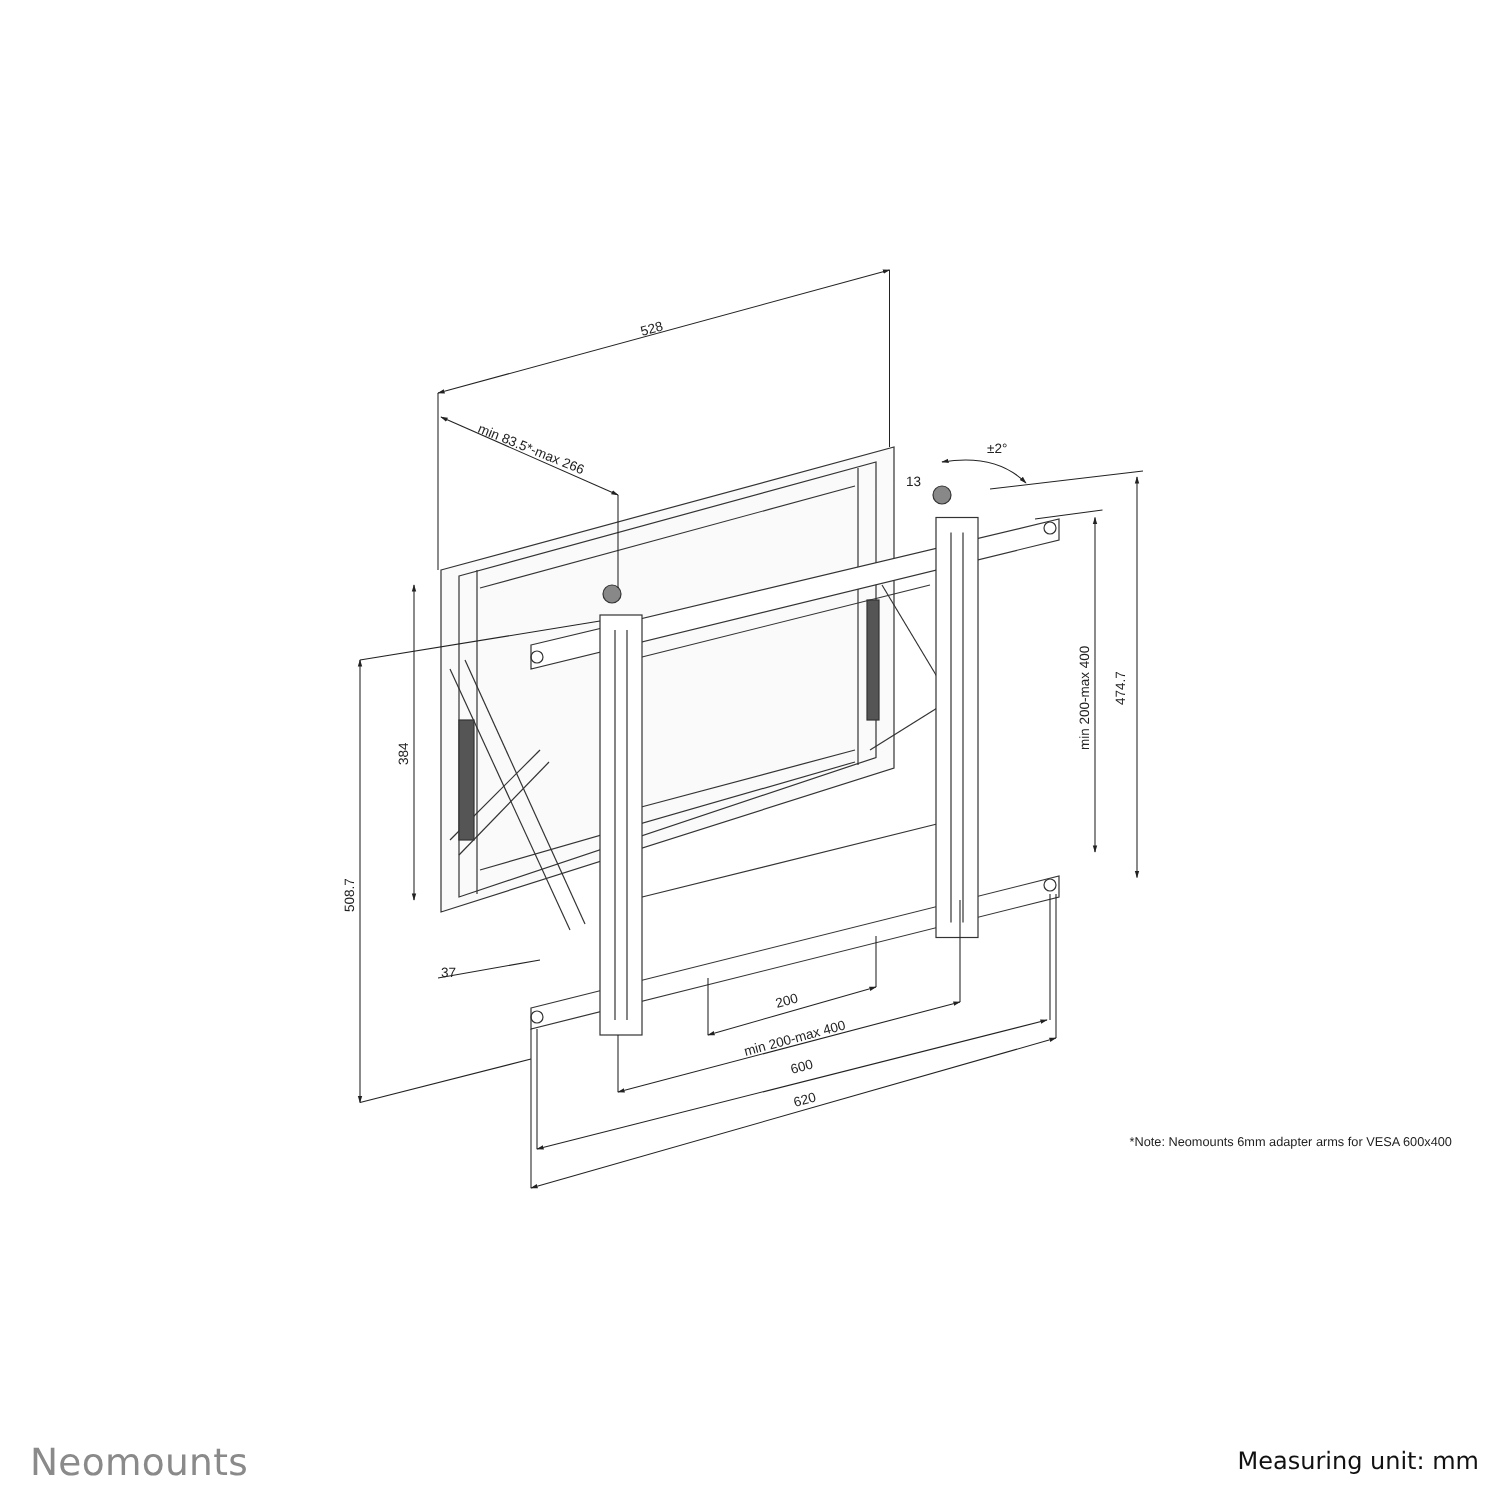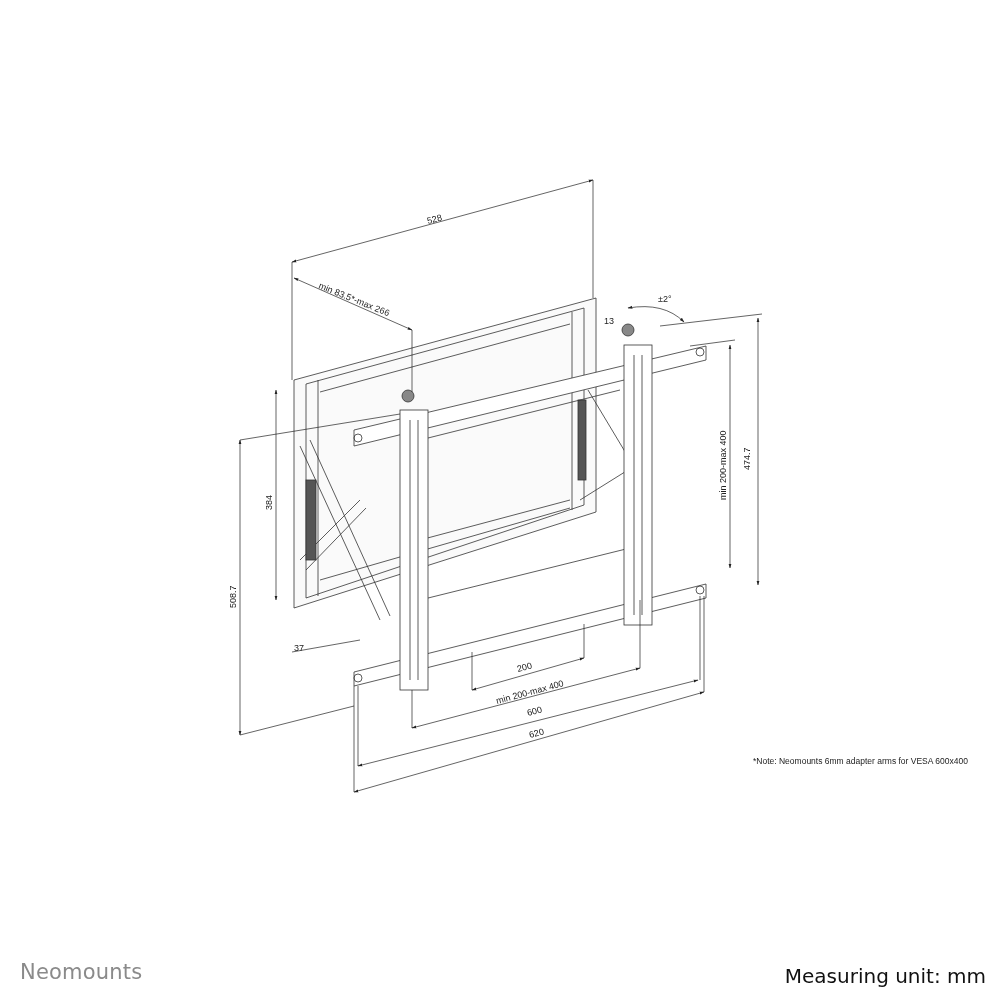--- a/index.html
+++ b/index.html
@@ -1,21 +1,21 @@
 <!DOCTYPE html>
 <html><head>
 <meta charset="utf-8">
 <style>
   html, body { margin: 0; padding: 0; background: #ffffff; }
   body { width: 1004px; height: 1004px; position: relative; overflow: hidden; font-family: "Liberation Sans", sans-serif; }
   #drawing { position: absolute; left: 0; top: 0; width: 1004px; height: 1004px; }
   .dimtxt { font-family: "Liberation Sans", sans-serif; font-size: 9px; fill: #222; }
   .note { position: absolute; left: 753px; top: 756px; font-size: 8.5px; color: #222; font-family: "Liberation Sans", sans-serif; white-space: nowrap; }
-  .brand { position: absolute; left: 20px; top: 960px; font-size: 21px; color: #8a8a8a; font-family: "DejaVu Sans", sans-serif; letter-spacing: 0.2px; }
-  .unit { position: absolute; right: 18px; top: 964px; font-size: 20px; color: #111; font-family: "DejaVu Sans", sans-serif; }
+  .brand { position: absolute; left: 20px; top: 960px; font-size: 25px; color: #8a8a8a; font-family: "DejaVu Sans", sans-serif; letter-spacing: 0.2px; }
+  .unit { position: absolute; right: 18px; top: 964px; font-size: 16px; color: #111; font-family: "DejaVu Sans", sans-serif; }
 </style>
 </head>
 <body>
 
 <svg id="drawing" viewBox="0 0 1004 1004" xmlns="http://www.w3.org/2000/svg">
   <defs>
     <marker id="arr" viewBox="0 0 10 10" refX="9" refY="5" markerWidth="7" markerHeight="7" orient="auto-start-reverse">
       <path d="M0,2 L10,5 L0,8 z" fill="#222"></path>
     </marker>
   </defs>

